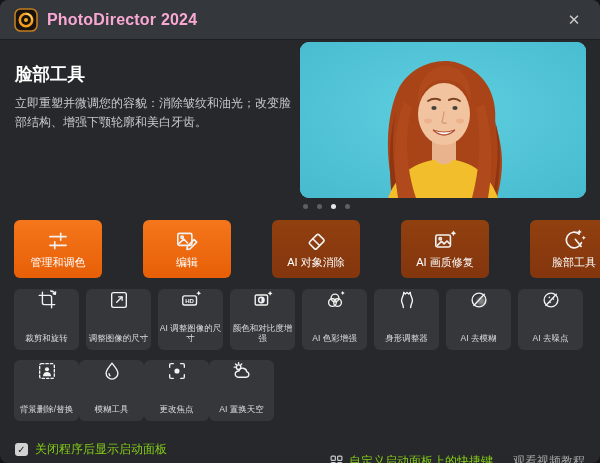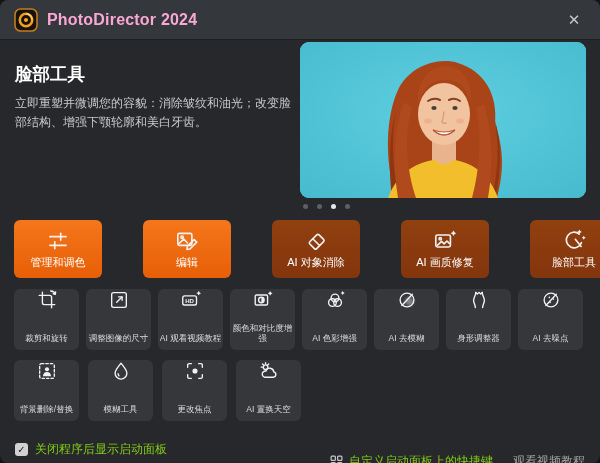--- a/index.html
+++ b/index.html
@@ -22,21 +22,21 @@
     overflow:hidden;background:var(--photo-teal,#4FC4D6);}
   .photo svg{display:block;}
   
   .dots{position:absolute;left:303px;top:204px;display:flex;gap:9px;align-items:center;}
   .dot{width:5px;height:5px;border-radius:50%;background:#5d6063;}
   .dot.active{background:#e7e7e7;}
   
   .tile-row{position:absolute;left:14px;display:flex;gap:8px;}
   #row1{top:220px;gap:41px;}
   #row2{top:289px;gap:7px;}
-  #row3{top:360px;gap:9px;}
+  #row3{top:360px;gap:0;}
   .tile{box-sizing:border-box;border-radius:6px;display:flex;flex-direction:column;align-items:center;
     cursor:pointer;color:#f2f2f2;}
   #row1 .tile{width:88px;height:58px;padding:8px 2px 8px;justify-content:space-between;}
   #row2 .tile,#row3 .tile{width:65px;height:61px;padding:0 1px 6px;background:var(--tile-bg,#35373A);}
   .tile.orange{background:linear-gradient(180deg,#F5761B 0%,#E75F06 100%);}
   .tile.rust{background:linear-gradient(180deg,#91400F 0%,#83350D 100%);}
   .ticon{display:flex;align-items:center;justify-content:center;}
   #row1 .ticon svg{width:26px;height:26px;}
   #row2 .ticon svg,#row3 .ticon svg{width:22px;height:22px;}
   #row1 .tlabel{font-size:11px;color:#ffffff;white-space:nowrap;}
@@ -216,21 +216,21 @@
         <span class="tlabel">调整图像的尺寸</span>
       </div>
       <div class="tile">
         <span class="ticon">
           <svg viewBox="0 0 24 24" fill="none" stroke="currentColor" stroke-width="1.5" stroke-linecap="round" stroke-linejoin="round">
             <rect x="3" y="7.5" width="15" height="10" rx="2"></rect>
             <text x="5.6" y="14.9" font-size="6.6" font-weight="bold" fill="currentColor" stroke="none" font-family="Liberation Sans, sans-serif">HD</text>
             <path fill="currentColor" stroke="none" d="M20.4 1.9999999999999996 l0.9099999999999999 1.6900000000000002 1.6900000000000002 0.9099999999999999 -1.6900000000000002 0.9099999999999999 -0.9099999999999999 1.6900000000000002 -0.9099999999999999 -1.6900000000000002 -1.6900000000000002 -0.9099999999999999 1.6900000000000002 -0.9099999999999999 Z"></path>
           </svg>
         </span>
-        <span class="tlabel">AI 观看视频教程</span>
+        <span class="tlabel">AI 调整图像的尺寸</span>
       </div>
       <div class="tile">
         <span class="ticon">
           <svg viewBox="0 0 24 24" fill="none" stroke="currentColor" stroke-width="1.5" stroke-linecap="round" stroke-linejoin="round">
             <rect x="3.5" y="6.5" width="13.5" height="11" rx="1.5"></rect>
             <circle cx="10.2" cy="12" r="3"></circle>
             <path d="M10.2 9 a3 3 0 0 1 0 6 Z" fill="currentColor" stroke="none"></path>
             <path fill="currentColor" stroke="none" d="M19.8 2.1999999999999997 l0.9099999999999999 1.6900000000000002 1.6900000000000002 0.9099999999999999 -1.6900000000000002 0.9099999999999999 -0.9099999999999999 1.6900000000000002 -0.9099999999999999 -1.6900000000000002 -1.6900000000000002 -0.9099999999999999 1.6900000000000002 -0.9099999999999999 Z"></path>
           </svg>
         </span>
@@ -239,45 +239,45 @@
       <div class="tile">
         <span class="ticon">
           <svg viewBox="0 0 24 24" fill="none" stroke="currentColor" stroke-width="1.5" stroke-linecap="round" stroke-linejoin="round">
             <circle cx="12" cy="9.8" r="4.2"></circle>
             <circle cx="9.2" cy="14.8" r="4.2"></circle>
             <circle cx="14.8" cy="14.8" r="4.2"></circle>
             <path fill="currentColor" stroke="none" d="M20.4 2.2 l0.77 1.4300000000000002 1.4300000000000002 0.77 -1.4300000000000002 0.77 -0.77 1.4300000000000002 -0.77 -1.4300000000000002 -1.4300000000000002 -0.77 1.4300000000000002 -0.77 Z"></path>
           </svg>
         </span>
         <span class="tlabel">AI 色彩增强</span>
+      </div>
+      <div class="tile">
+        <span class="ticon">
+          <svg viewBox="0 0 24 24" fill="none" stroke="currentColor" stroke-width="1.5" stroke-linecap="round" stroke-linejoin="round">
+            <path d="M8.5 3.8 C8.2 8 5.6 10 6.1 13 C6.5 16 8.1 17.6 8 20.2"></path>
+            <path d="M15.5 3.8 C15.8 8 18.4 10 17.9 13 C17.5 16 15.9 17.6 16 20.2"></path>
+            <path d="M8.5 3.8 l1.6 1.6 1.9 -1.6 1.9 1.6 1.6 -1.6"></path>
+          </svg>
+        </span>
+        <span class="tlabel">身形调整器</span>
       </div>
       <div class="tile">
         <span class="ticon">
           <svg viewBox="0 0 24 24" fill="none" stroke="currentColor" stroke-width="1.5" stroke-linecap="round" stroke-linejoin="round">
             <defs>
               <filter id="bl" x="-50%" y="-50%" width="200%" height="200%">
                 <feGaussianBlur stdDeviation="1.6"></feGaussianBlur>
               </filter>
             </defs>
             <circle cx="14.5" cy="13.5" r="4.5" fill="#c8c8c8" stroke="none" opacity="0.55" filter="url(#bl)"></circle>
             <circle cx="12" cy="12" r="7.5"></circle>
             <line x1="6.4" y1="18" x2="17.8" y2="5.8"></line>
           </svg>
         </span>
         <span class="tlabel">AI 去模糊</span>
-      </div>
-      <div class="tile">
-        <span class="ticon">
-          <svg viewBox="0 0 24 24" fill="none" stroke="currentColor" stroke-width="1.5" stroke-linecap="round" stroke-linejoin="round">
-            <path d="M8.5 3.8 C8.2 8 5.6 10 6.1 13 C6.5 16 8.1 17.6 8 20.2"></path>
-            <path d="M15.5 3.8 C15.8 8 18.4 10 17.9 13 C17.5 16 15.9 17.6 16 20.2"></path>
-            <path d="M8.5 3.8 l1.6 1.6 1.9 -1.6 1.9 1.6 1.6 -1.6"></path>
-          </svg>
-        </span>
-        <span class="tlabel">身形调整器</span>
       </div>
       <div class="tile">
         <span class="ticon">
           <svg viewBox="0 0 24 24" fill="none" stroke="currentColor" stroke-width="1.5" stroke-linecap="round" stroke-linejoin="round">
             <circle cx="12" cy="12" r="7.5"></circle>
             <line x1="6.4" y1="18" x2="17.8" y2="5.8"></line>
             <circle cx="10.2" cy="9.2" r="0.9" fill="currentColor" stroke="none"></circle>
             <circle cx="14.6" cy="11" r="0.9" fill="currentColor" stroke="none"></circle>
             <circle cx="11" cy="14.6" r="0.9" fill="currentColor" stroke="none"></circle>
           </svg>

